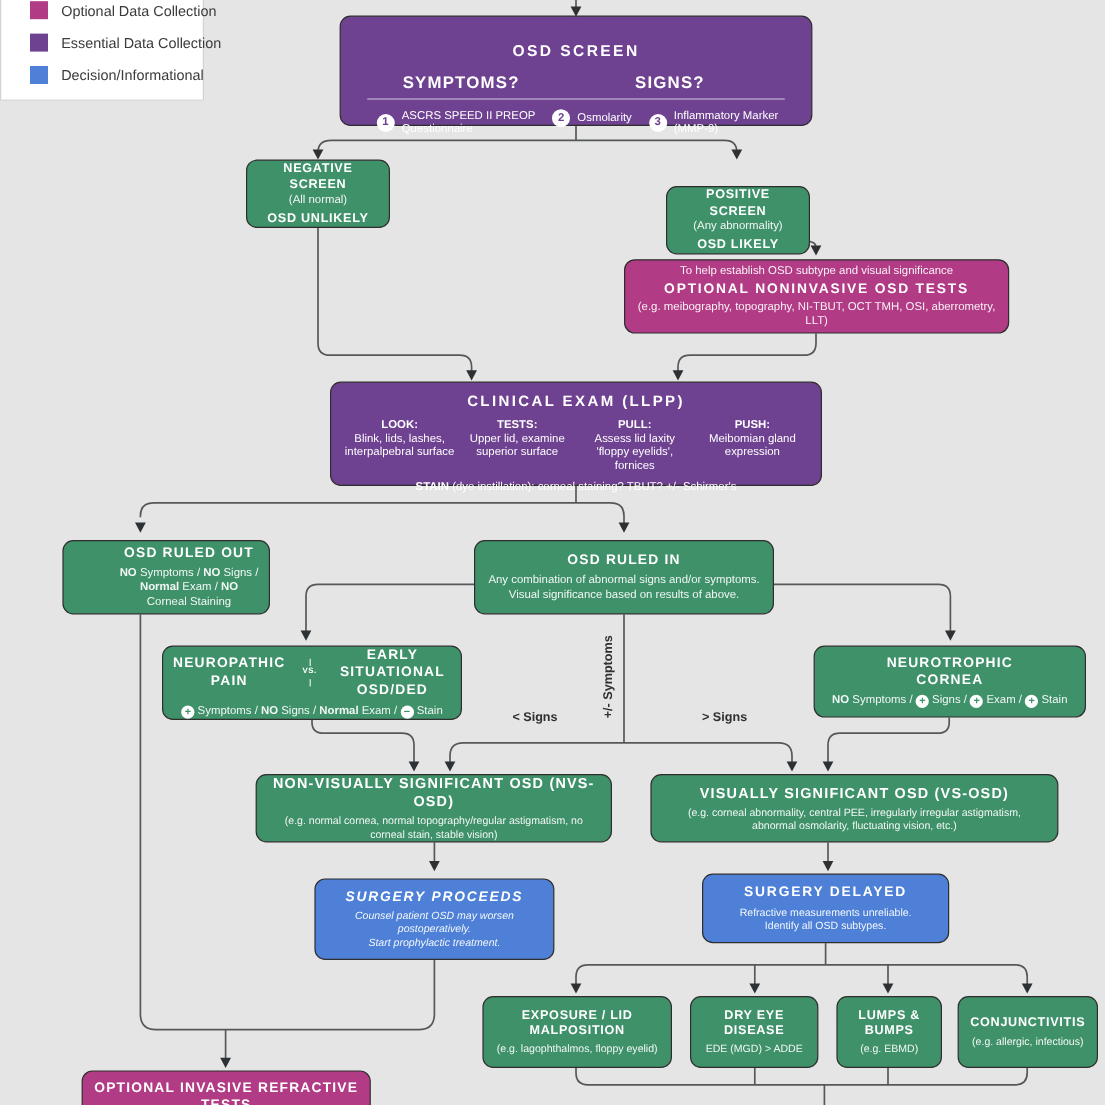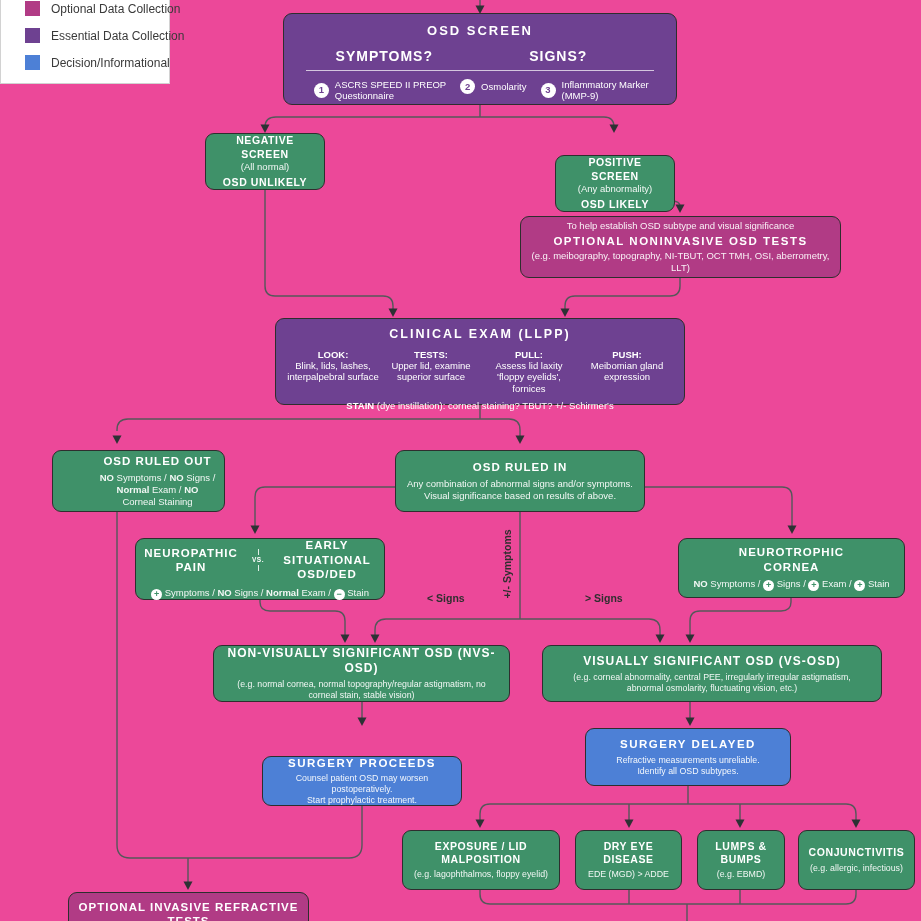--- a/index.html
+++ b/index.html
@@ -1,16 +1,16 @@
 <!DOCTYPE html>
 <html><head>
 <meta charset="utf-8">
 <style>
   html,body{margin:0;padding:0;background:#fff;}
-  #stage{position:relative;width:921px;height:921px;background:#ec4899;overflow:hidden;
+  #stage{position:relative;width:921px;height:921px;background:#e5e5e5;overflow:hidden;
          font-family:"Liberation Sans",sans-serif;}
   svg.wires{position:absolute;left:0;top:0;width:921px;height:921px;}
   svg.wires path.w{fill:none;stroke:#55585a;stroke-width:1.4;}
   svg.wires path.a{fill:#2d3134;stroke:none;}
 
   .node{position:absolute;box-sizing:border-box;border:1.5px solid #2e2e2e;border-radius:9px;
         color:#fff;text-align:center;display:flex;flex-direction:column;justify-content:center;
         align-items:center;padding:4px 8px;line-height:1.25;}
   .green{background:#3f9169;}
   .purple{background:#6e4191;}
@@ -132,21 +132,21 @@
     <div class="leg-item" style="top:65px;">
       <span class="leg-sq" style="background:#6e4191;"></span>
       <span>Essential Data Collection</span>
     </div>
     <div class="leg-item" style="top:92px;">
       <span class="leg-sq" style="background:#4d80d6;"></span>
       <span>Decision/Informational</span>
     </div>
   </div>
 
-  <div class="node purple" style="left:283px;top:13px;width:394px;height:92px;justify-content:flex-start;padding-top:9px;">
+  <div class="node purple" style="left:283px;top:13px;width:394px;height:92px;justify-content:flex-start;padding-top:21px;">
     <div class="t-lg">OSD SCREEN</div>
     <div class="osd-cols">
       <div class="osd-col" style="width:45%;">
         <div class="osd-col-h">SYMPTOMS?</div>
         <div class="osd-items">
           <div class="osd-item">
             <span class="numbadge">1</span>
             <span style="width:120px;">ASCRS SPEED II PREOP Questionnaire</span>
           </div>
         </div>
@@ -255,21 +255,21 @@
   <div class="node green" style="left:213px;top:645px;width:297px;height:57px;">
     <div class="t-md" style="font-size:12px;">NON-VISUALLY SIGNIFICANT OSD (NVS-OSD)</div>
     <div class="sub-xs" style="margin-top:3px;width:250px;">(e.g. normal cornea, normal topography/regular astigmatism, no corneal stain, stable vision)</div>
   </div>
 
   <div class="node green" style="left:542px;top:645px;width:340px;height:57px;">
     <div class="t-md" style="font-size:12px;">VISUALLY SIGNIFICANT OSD (VS-OSD)</div>
     <div class="sub-xs" style="margin-top:3px;width:280px;">(e.g. corneal abnormality, central PEE, irregularly irregular astigmatism, abnormal osmolarity, fluctuating vision, etc.)</div>
   </div>
 
-  <div class="node blue" style="left:262px;top:756px;width:200px;height:50px;">
+  <div class="node blue" style="left:262px;top:732px;width:200px;height:68px;font-style:italic;">
     <div class="t-md" style="letter-spacing:1.5px;">SURGERY PROCEEDS</div>
     <div class="sub-xs" style="margin-top:3px;">Counsel patient OSD may worsen postoperatively.</div>
     <div class="sub-xs">Start prophylactic treatment.</div>
   </div>
 
   <div class="node blue" style="left:585px;top:728px;width:206px;height:58px;">
     <div class="t-md" style="letter-spacing:1.5px;">SURGERY DELAYED</div>
     <div class="sub-xs" style="margin-top:3px;">Refractive measurements unreliable.</div>
     <div class="sub-xs">Identify all OSD subtypes.</div>
   </div>

